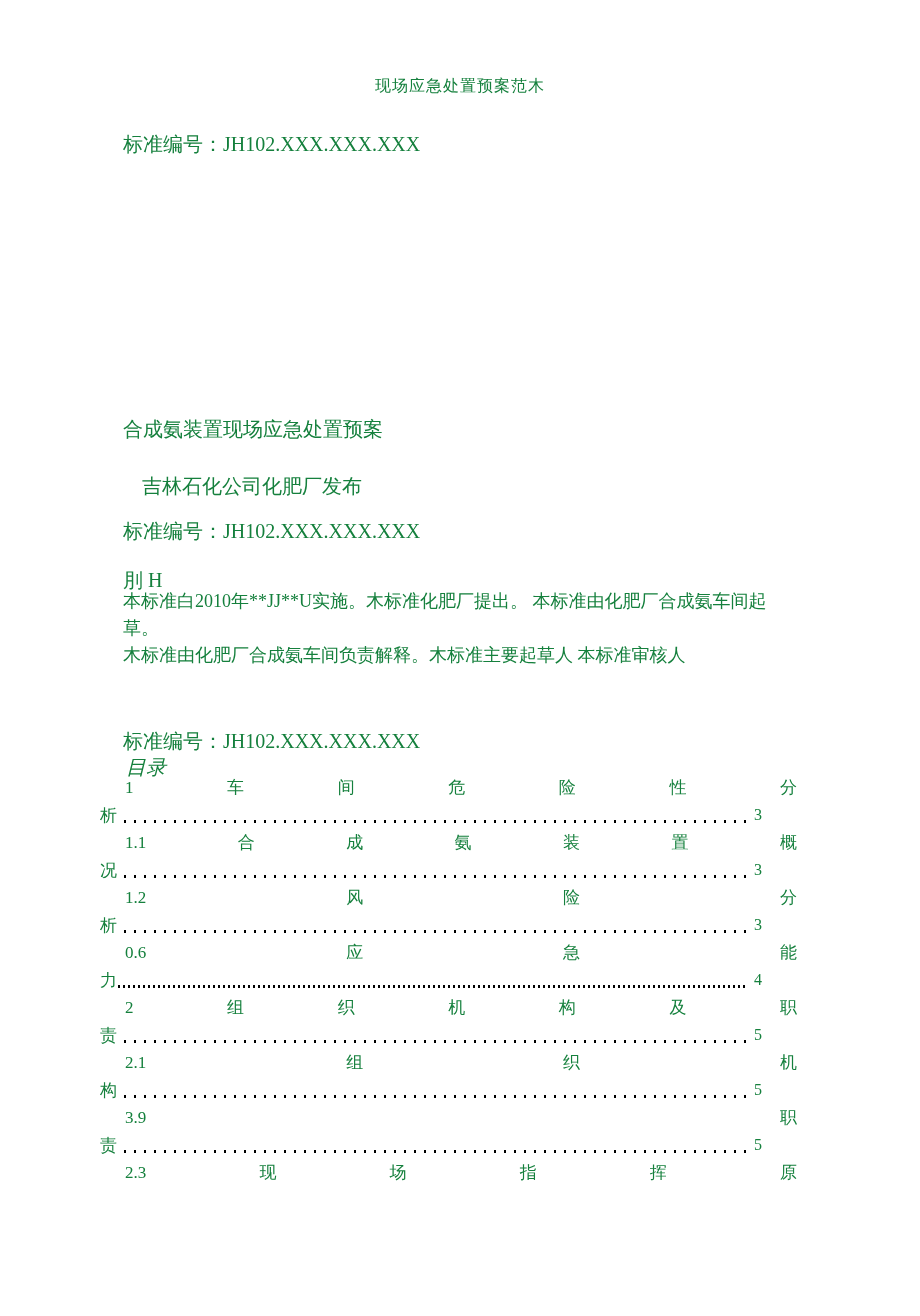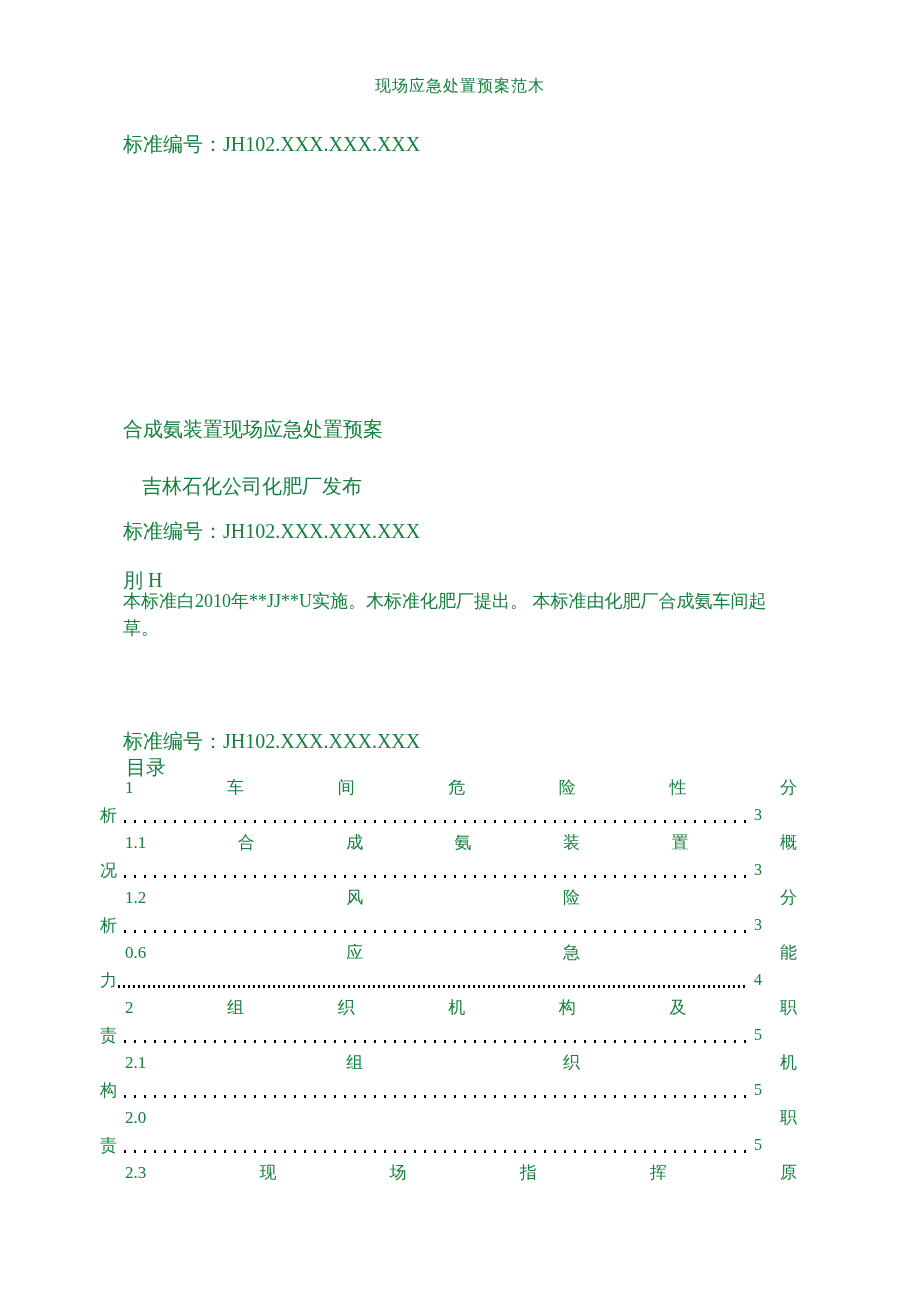--- a/index.html
+++ b/index.html
@@ -26,21 +26,21 @@
   .subtitle { top: 416px; left: 123px; font-family: Liberation Serif, serif; }
   .publisher { top: 473px; left: 123px; margin-left: 19px; }
   .std2 { top: 518px; left: 123px; }
   .foreword { top: 543px; left: 123px; margin-top: 24px; }
   .para {
     top: 588px; left: 123px; width: 668px;
     font-size: 18px;
     line-height: 27px;
   }
   .std3 { top: 728px; left: 123px; }
-  .toc-title { top: 754px; left: 126px; }
+  .toc-title { top: 754px; left: 126px; font-style: italic; }
   .toc {
     top: 774px; left: 100px; width: 700px;
     font-size: 17px;
   }
   .toc-line {
     height: 27.5px;
     display: flex;
     align-items: center;
   }
   .toc-line.spread {
@@ -75,20 +75,21 @@
   <div class="abs txt subtitle">合成氨装置现场应急处置预案</div>
 
   <div class="abs txt publisher">吉林石化公司化肥厂发布</div>
 
   <div class="abs txt std2">标准编号：JH102.XXX.XXX.XXX</div>
 
   <div class="abs txt foreword">刖 H</div>
 
   <div class="abs para">
     <div>本标准白2010年**JJ**U实施。木标准化肥厂提出。 本标准由化肥厂合成氨车间起草。</div>
+    <div>木标准由化肥厂合成氨车间负责解释。木标准主要起草人 本标准审核人</div>
   </div>
 
   <div class="abs txt std3">标准编号：JH102.XXX.XXX.XXX</div>
 
   <div class="abs txt toc-title">目录</div>
 
   <div class="abs toc">
       <div class="toc-line spread">
         <span>1</span>
         <span>车</span>
@@ -158,21 +159,21 @@
         <span>组</span>
         <span>织</span>
         <span>机</span>
       </div>
       <div class="toc-line cont">
         <span>构</span>
         <span class="leader"></span>
         <span class="pg">5</span>
       </div>
       <div class="toc-line spread">
-        <span>2.0</span>
+        <span>3.9</span>
         <span>职</span>
       </div>
       <div class="toc-line cont">
         <span>责</span>
         <span class="leader"></span>
         <span class="pg">5</span>
       </div>
       <div class="toc-line spread">
         <span>2.3</span>
         <span>现</span>

